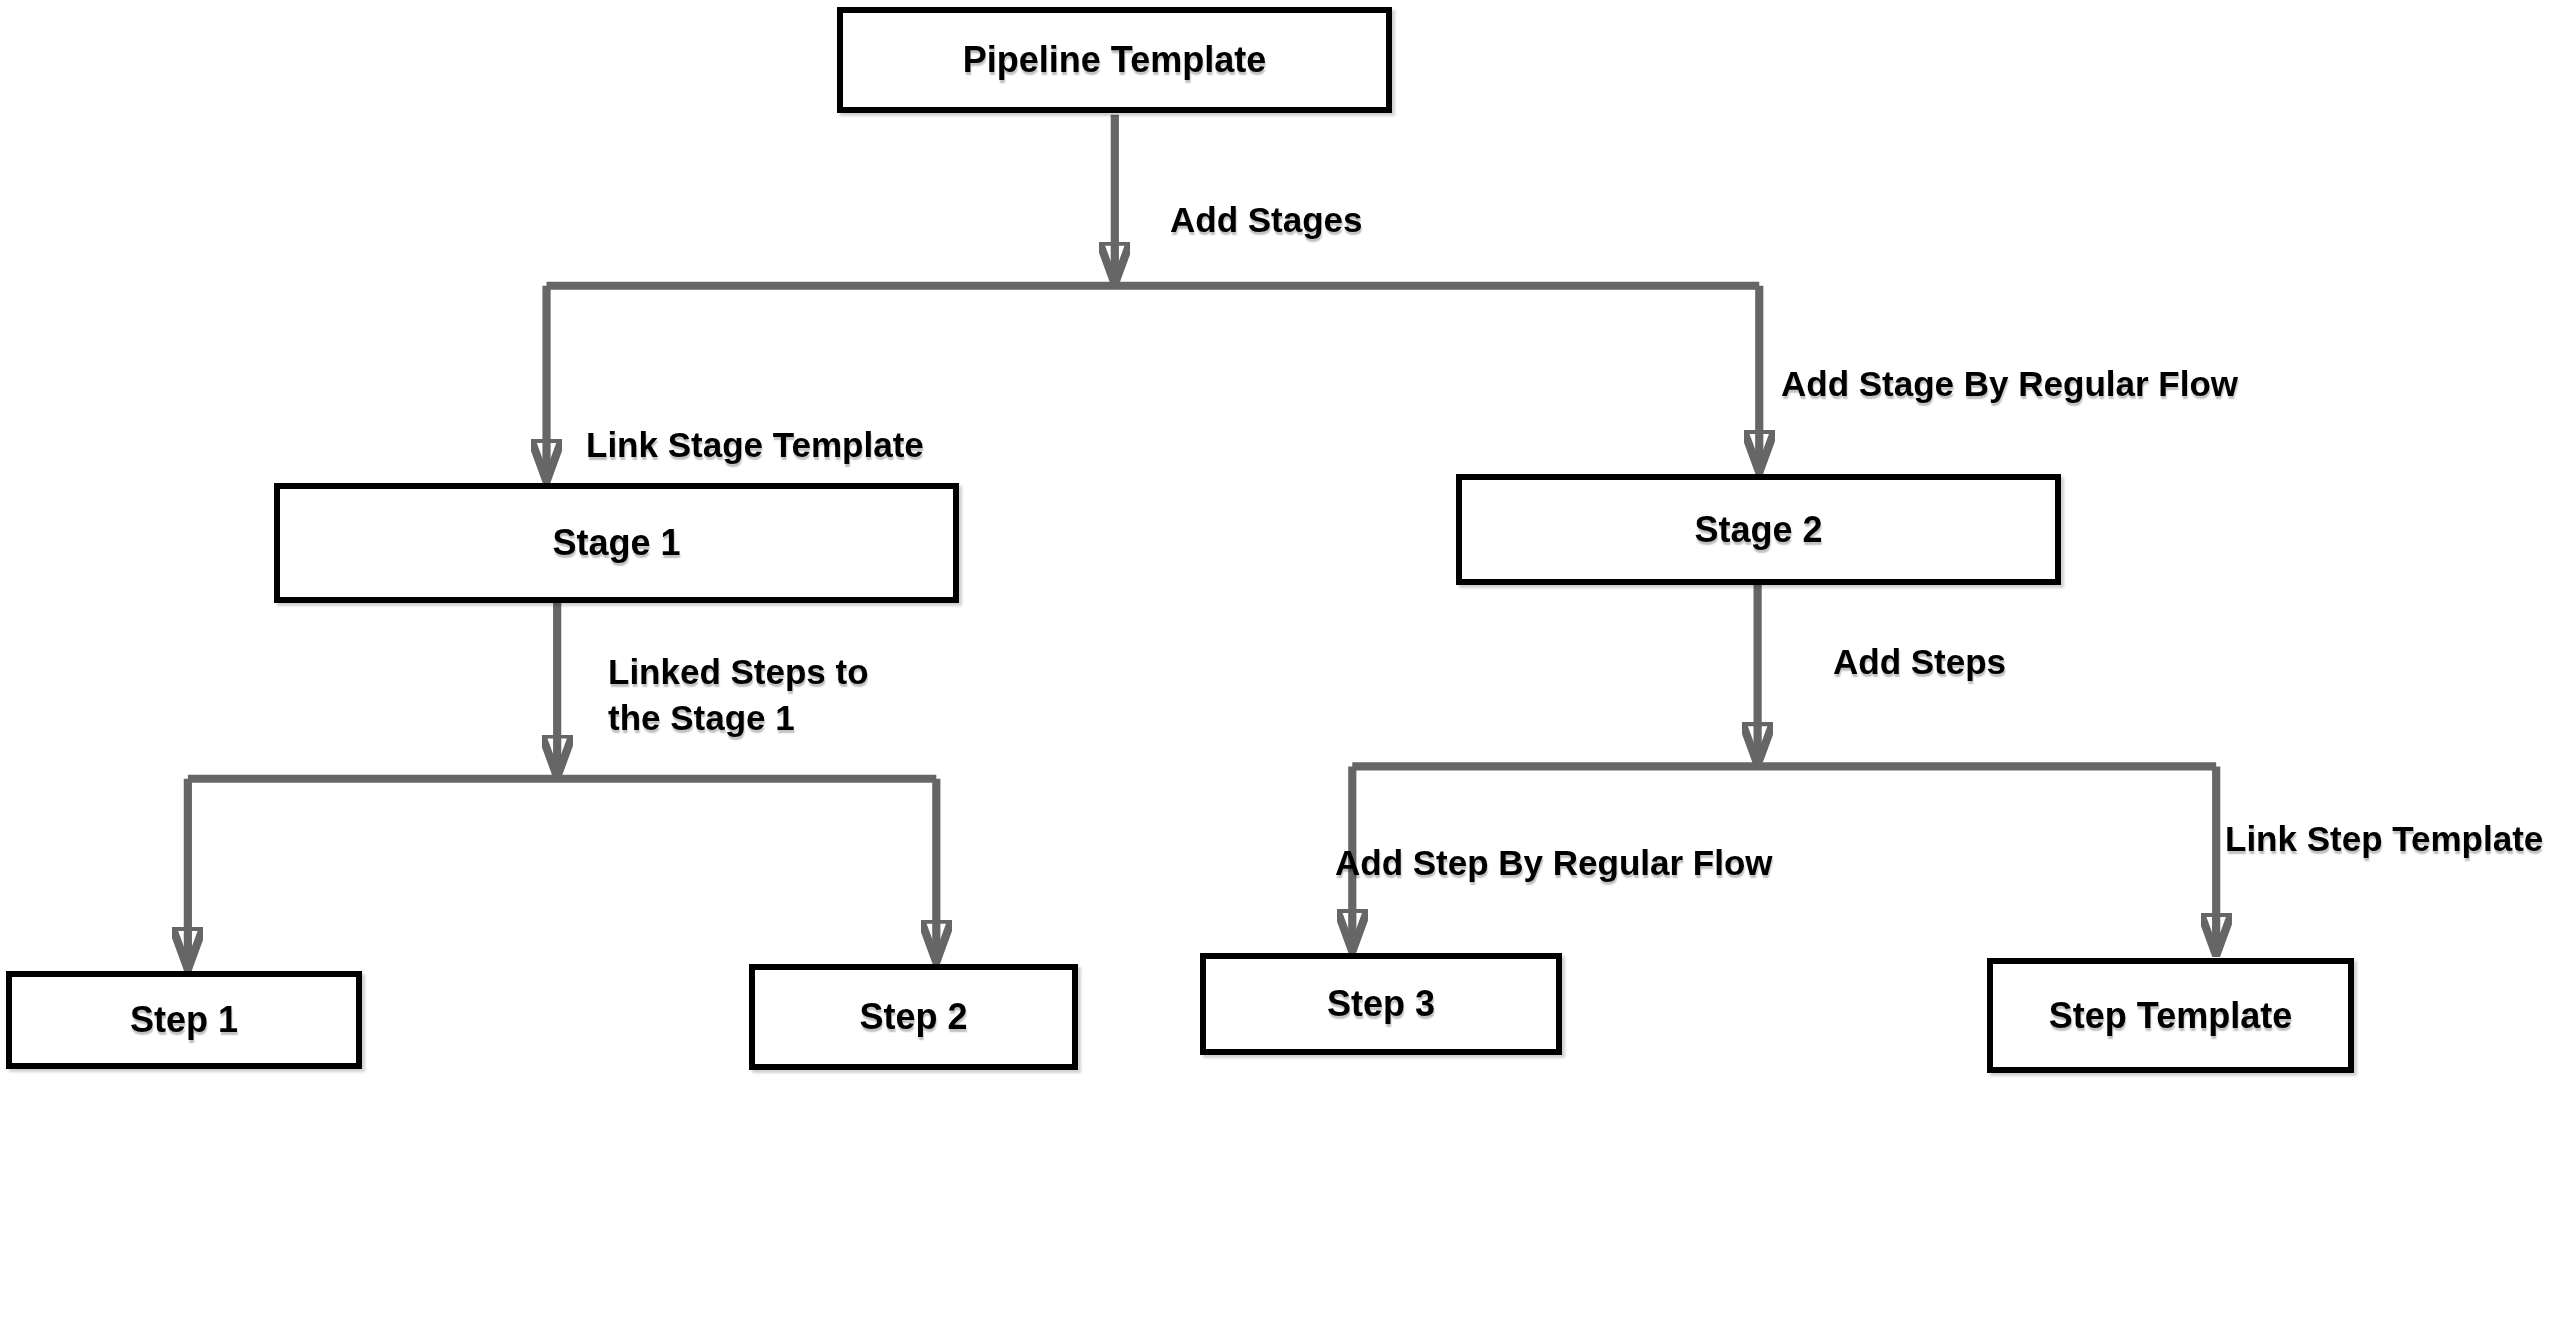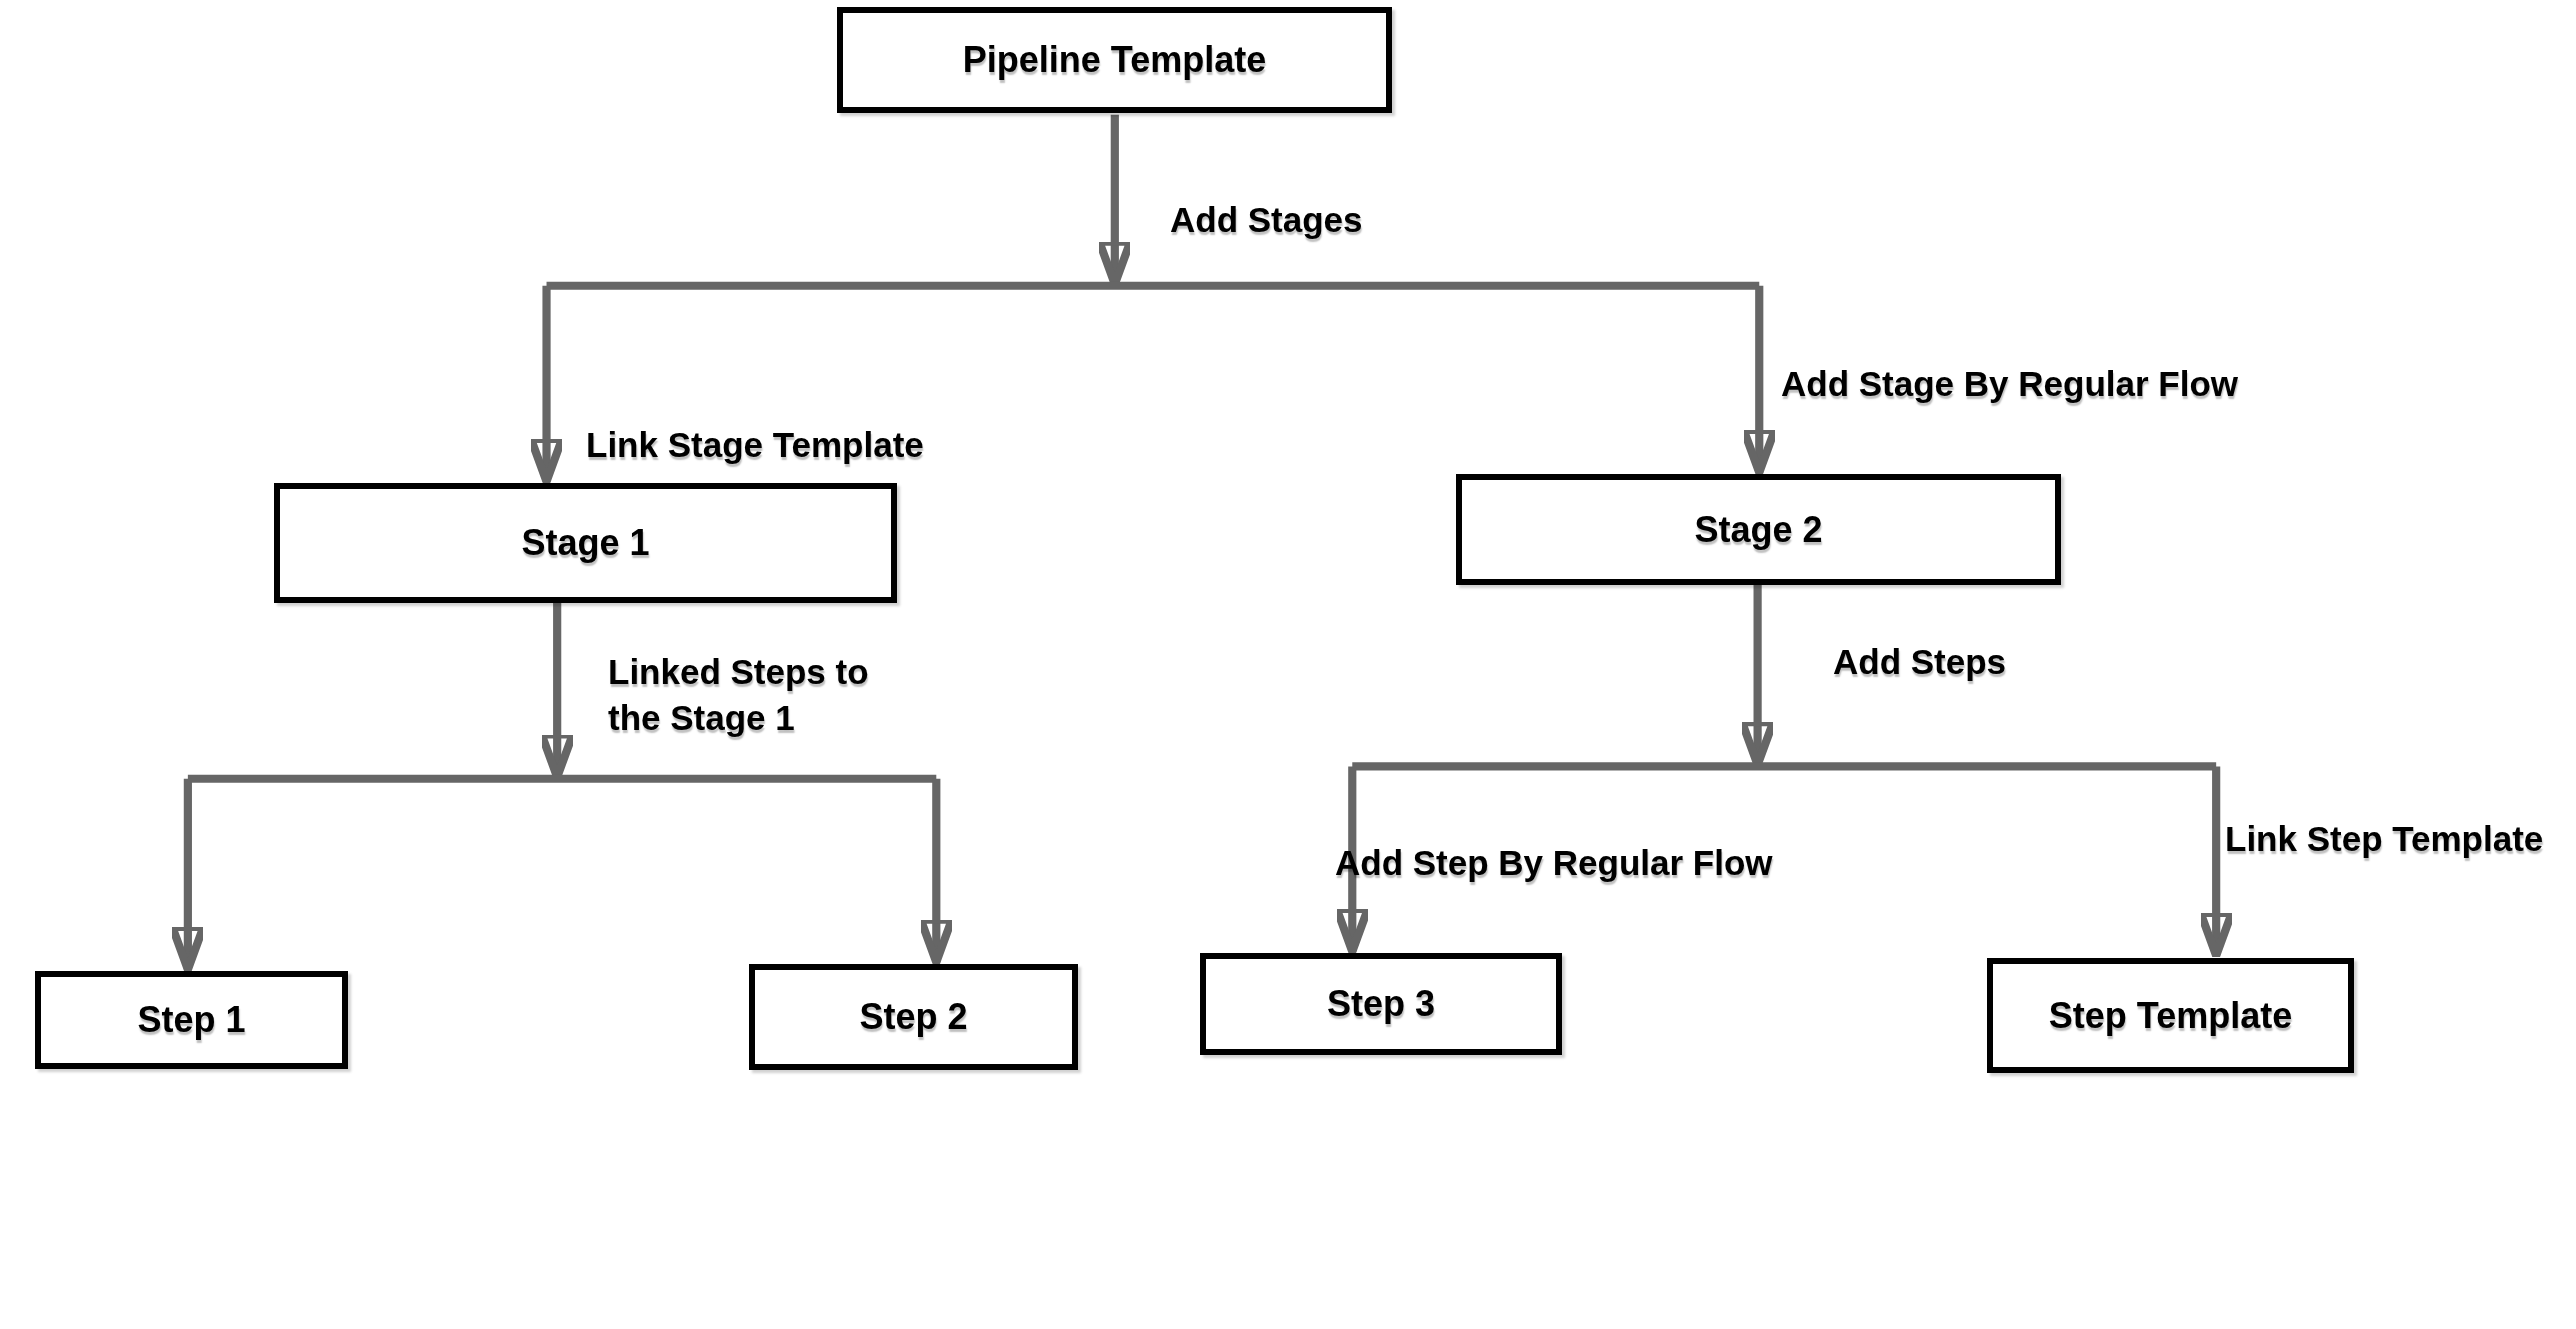--- a/index.html
+++ b/index.html
@@ -50,23 +50,23 @@
     line-height: 46px;
     text-shadow: 0.8px 2.5px 1.6px rgba(0,0,0,0.25);
     white-space: nowrap;
   }
   .edge-label.pre {
     white-space: pre-line;
   }
 
   
   #node-pipeline-template { left: 837px; top: 6.6px;    width: 555px; height: 106px; }
-  #node-stage-1           { left: 274px;  top: 483px;  width: 623px; height: 120px; }
+  #node-stage-1           { left: 274px;  top: 483px;  width: 685px; height: 120px; }
   #node-stage-2           { left: 1456px; top: 474px;  width: 605px; height: 111px; }
-  #node-step-1            { left: 35px;   top: 971px; width: 313px; height: 98px; }
+  #node-step-1            { left: 6px;   top: 971px; width: 356px; height: 98px; }
   #node-step-2            { left: 749px;  top: 964px; width: 329px; height: 106px; }
   #node-step-3            { left: 1188px; top: 953px; width: 362px; height: 102px; margin-left: 12px; }
   #node-step-template     { left: 1987px; top: 958px; width: 367px; height: 115px; }
 
   
   #label-add-stages                { left: 1170px; top: 197px; }
   #label-link-stage-template       { left: 586px;  top: 375px; margin-top: 47px; }
   #label-add-stage-by-regular-flow { left: 1781px; top: 361px; }
   #label-linked-steps              { left: 608px;  top: 649px; }
   #label-add-steps                 { left: 1833px; top: 639px; }

